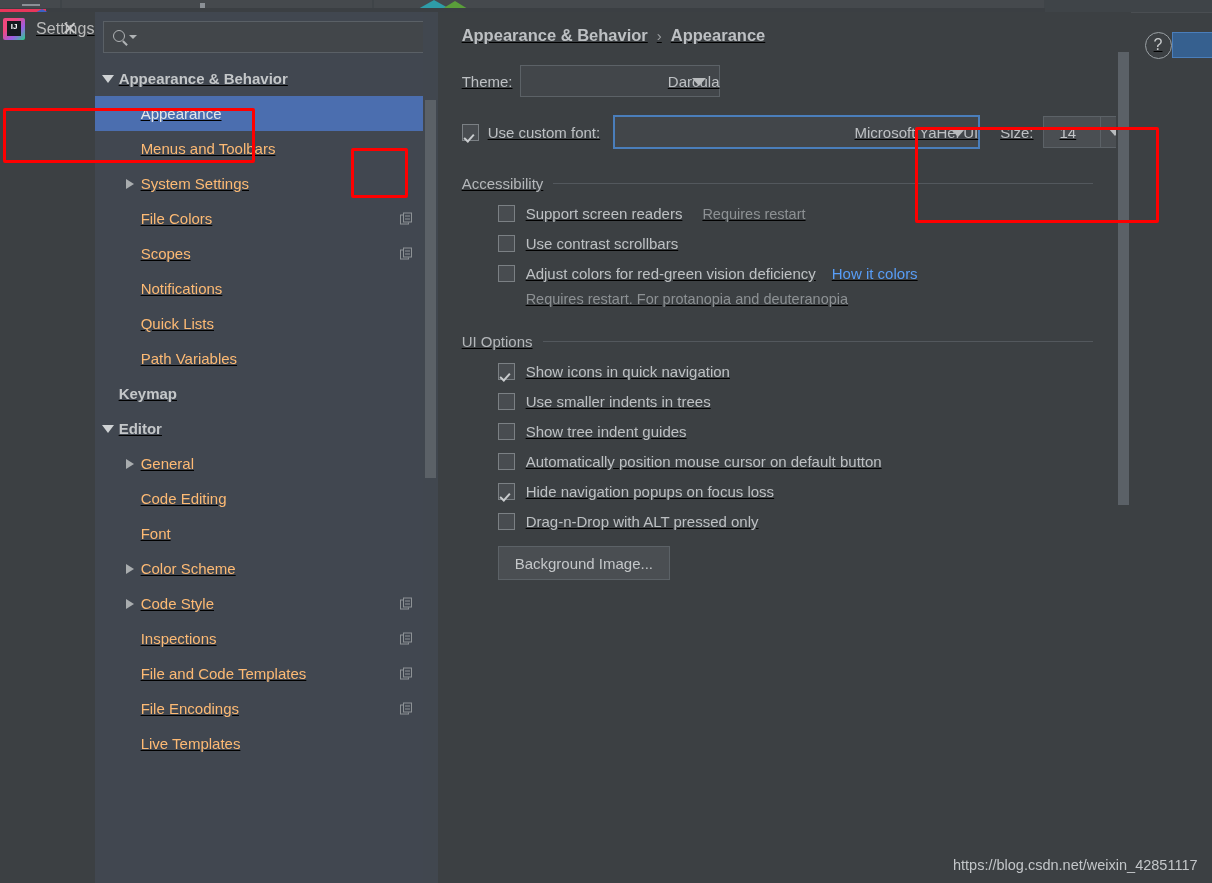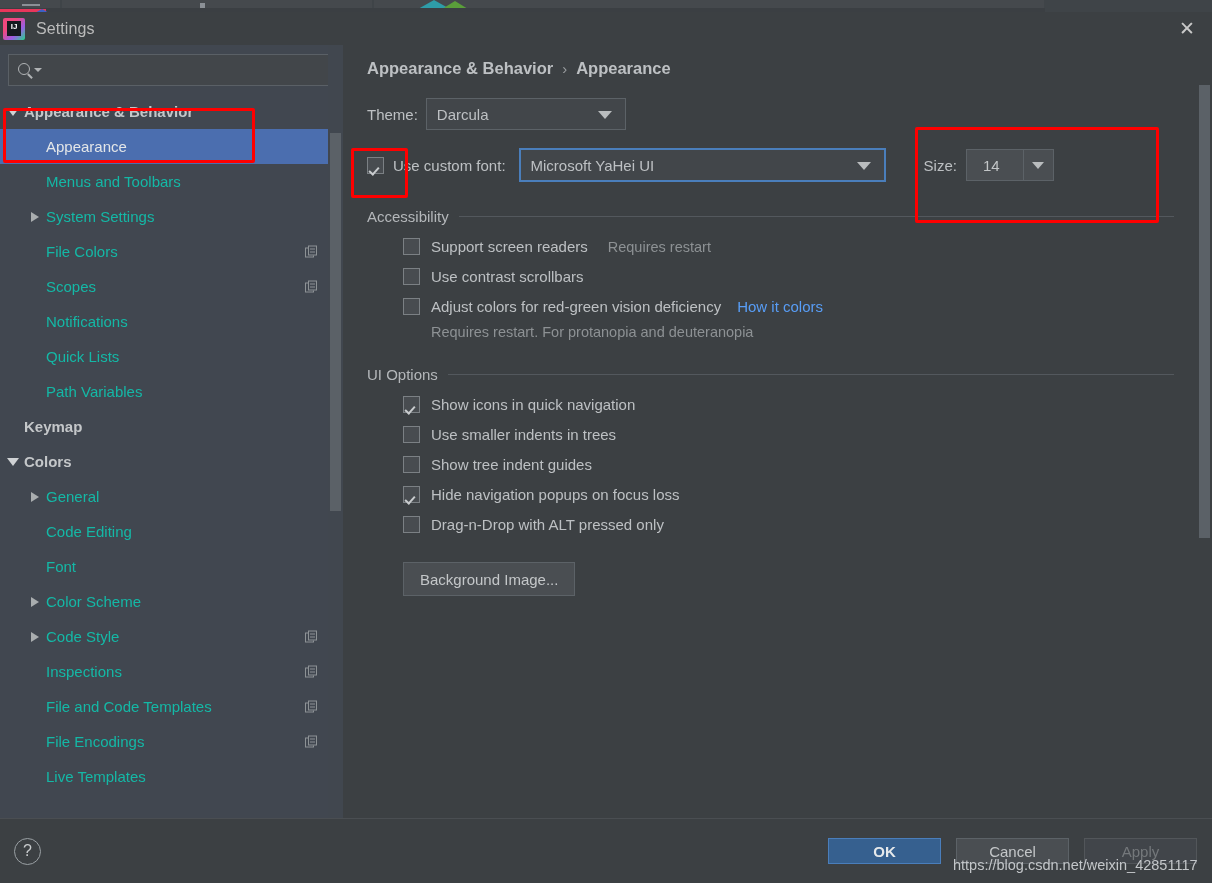--- a/index.html
+++ b/index.html
@@ -30,21 +30,21 @@
     border-bottom:8px solid #5a9e3a;
   }
   #bg-taskbar { position:absolute; left:0; top:9px; width:46px; height:4px; background:#e8365b; }
   #bg-taskbar2 { position:absolute; left:33px; top:9px; width:0; height:0;
     border-left:9px solid transparent; border-right:9px solid transparent; border-bottom:5px solid #3d60c4; }
 
   
   #dialog {
     position: absolute; left: 0; top: 12px; width: 1212px; height: 871px;
     background: #3c4043;
-    display: flex; flex-direction: column;
+    display: flex; flex-direction: row; text-decoration: underline;
   }
 
   
   #titlebar {
     position: relative; height: 33px; flex: 0 0 33px;
     background: #3c4043;
     display: flex; align-items: center;
   }
   #ij-logo {
     position: relative; width: 22px; height: 22px; margin-left: 3px;
@@ -97,21 +97,21 @@
   }
   #searchinput {
     flex:1; background:transparent; border:none; outline:none;
     color:#bbb; font-size:14px; font-family:"Liberation Sans",sans-serif;
     padding-left: 6px;
   }
 
   #tree { margin-top: 8px; position: relative; }
   .trow {
     height: 35px; display: flex; align-items: center;
-    position: relative; cursor: pointer; color: #14b8a6; font-size: 15px;
+    position: relative; cursor: pointer; color: #fdba74; font-size: 15px;
     padding-right: 28px;
   }
   .trow.bold { font-weight: bold; color:#c4c7c9; }
   .trow.sel { background: #4b6eaf; color: #e3e6e8; }
   .tw { width: 22px; flex: 0 0 22px; display:flex; align-items:center; justify-content:center; }
   .tri-right { width:0;height:0;border-top:5.5px solid transparent;border-bottom:5.5px solid transparent;border-left:8px solid #a9adaf; }
   .tri-down  { width:0;height:0;border-left:6px solid transparent;border-right:6px solid transparent;border-top:8px solid #cfd2d4; }
   .tlabel { white-space: nowrap; }
   .copyicon {
     position:absolute; right: 25px; top: 50%; transform: translateY(-50%);
@@ -137,21 +137,21 @@
   }
   #breadcrumb .sep { color:#9a9da0; font-weight: normal; font-size: 15px; }
 
   .row { display:flex; align-items:center; }
 
   
   #theme-row { margin-top: 20px; }
   #theme-label { font-size:15px; color:#bdc0c3; margin-right: 8px; }
   .combo {
     height: 32px; border:1px solid #5c6267; background:#42464a;
-    display:flex; align-items:center; position:relative;
+    display:flex; align-items:center; position:relative;justify-content:flex-end;
   }
   .combo .val { font-size:15px; color:#bdc0c3; padding-left:10px; white-space:nowrap; }
   .combo .caret {
     position:absolute; right:13px; top:50%; margin-top:-3px;
     width:0;height:0;border-left:7px solid transparent;border-right:7px solid transparent;border-top:8px solid #b9bcbe;
   }
   #theme-combo { width: 200px; }
 
   
   #font-row { margin-top: 18px; position: relative; }
@@ -162,21 +162,21 @@
   .cb.on::after {
     content:""; position:absolute; left:3px; top:7px; width:4px; height:8px;
     border-right:2px solid #c9ccce; border-bottom:2px solid #c9ccce;
     transform: rotate(42deg);
   }
   .cblabel { font-size:15px; color:#bdc0c3; margin-left:9px; white-space:nowrap; }
   #font-combo {
     width: 367px; height:34px; margin-left: 13px;
     border: 2px solid #4a7ebb; background:#42464a;
   }
-  #size-label { font-size:15px; color:#bdc0c3; margin-left: 38px; text-align: right; }
+  #size-label { font-size:15px; color:#bdc0c3; margin-left: 20px; text-align: right; }
   #size-spinner {
     margin-left: 9px; width:88px; height:32px; display:flex;
     border:1px solid #5c6267; background:#4a4e52; position:relative;
   }
   #size-spinner .sv { flex:1; font-size:15px; color:#c3c6c8; padding-left:16px; display:flex; align-items:center; }
   #size-spinner .sbtn {
     width: 30px; border-left:1px solid #5c6267; display:flex; align-items:center; justify-content:center; cursor:pointer;
   }
   #size-spinner .sbtn .caret { width:0;height:0;border-left:6px solid transparent;border-right:6px solid transparent;border-top:7px solid #b9bcbe; }
 
@@ -187,21 +187,21 @@
   .grouphdr .t { font-size:15px; color:#b4b7ba; white-space:nowrap; }
   .grouphdr .line { flex:1; height:1px; background:#53585d; }
 
   .optrow { display:flex; align-items:center; margin-top: 13px; margin-left: 36px; }
   .optrow .cblabel { margin-left: 11px; }
   .hint { font-size:14.5px; color:#8d9194; margin-left: 20px; white-space:nowrap; }
   .link { font-size:15px; color:#589df6; margin-left: 16px; cursor:pointer; white-space:nowrap; }
   .subhint { font-size:14.5px; color:#8d9194; margin-left: 64px; margin-top: 9px; }
 
   #bgimg-btn {
-    margin-left: 36px; margin-top: 29px; height: 34px; padding: 0 16px;
+    margin-left: 36px; margin-top: 16px; height: 34px; padding: 0 16px;
     background: #4a4e52; border: 1px solid #5c6267; color:#c4c7c9; font-size:15px;
     cursor:pointer; font-family:"Liberation Sans",sans-serif;
   }
 
   
   #cs-track { position:absolute; right:0; top:0; width:15px; height:100%; background:#3c4043; cursor:pointer; }
   #cs-thumb { position:absolute; right:2px; width:11px; background:#5b6167; cursor:pointer; }
 
   
   #footer {
@@ -330,21 +330,21 @@
             <span class="tlabel">Path Variables</span>
           </div>
           <div class="trow bold">
             <span class="tw" style="margin-left: 2px;"></span>
             <span class="tlabel">Keymap</span>
           </div>
           <div class="trow bold">
             <span class="tw" style="margin-left: 2px;">
               <span class="tri-down"></span>
             </span>
-            <span class="tlabel">Colors</span>
+            <span class="tlabel">Editor</span>
           </div>
           <div class="trow">
             <span class="tw" style="margin-left: 24px;">
               <span class="tri-right"></span>
             </span>
             <span class="tlabel">General</span>
           </div>
           <div class="trow">
             <span class="tw" style="margin-left: 24px;"></span>
             <span class="tlabel">Code Editing</span>
@@ -479,20 +479,24 @@
             <span class="cb on"></span>
             <span class="cblabel">Show icons in quick navigation</span>
           </div>
           <div class="optrow">
             <span class="cb"></span>
             <span class="cblabel">Use smaller indents in trees</span>
           </div>
           <div class="optrow">
             <span class="cb"></span>
             <span class="cblabel">Show tree indent guides</span>
+          </div>
+          <div class="optrow">
+            <span class="cb"></span>
+            <span class="cblabel">Automatically position mouse cursor on default button</span>
           </div>
           <div class="optrow">
             <span class="cb on"></span>
             <span class="cblabel">Hide navigation popups on focus loss</span>
           </div>
           <div class="optrow">
             <span class="cb"></span>
             <span class="cblabel">Drag-n-Drop with ALT pressed only</span>
           </div>
         </div>

